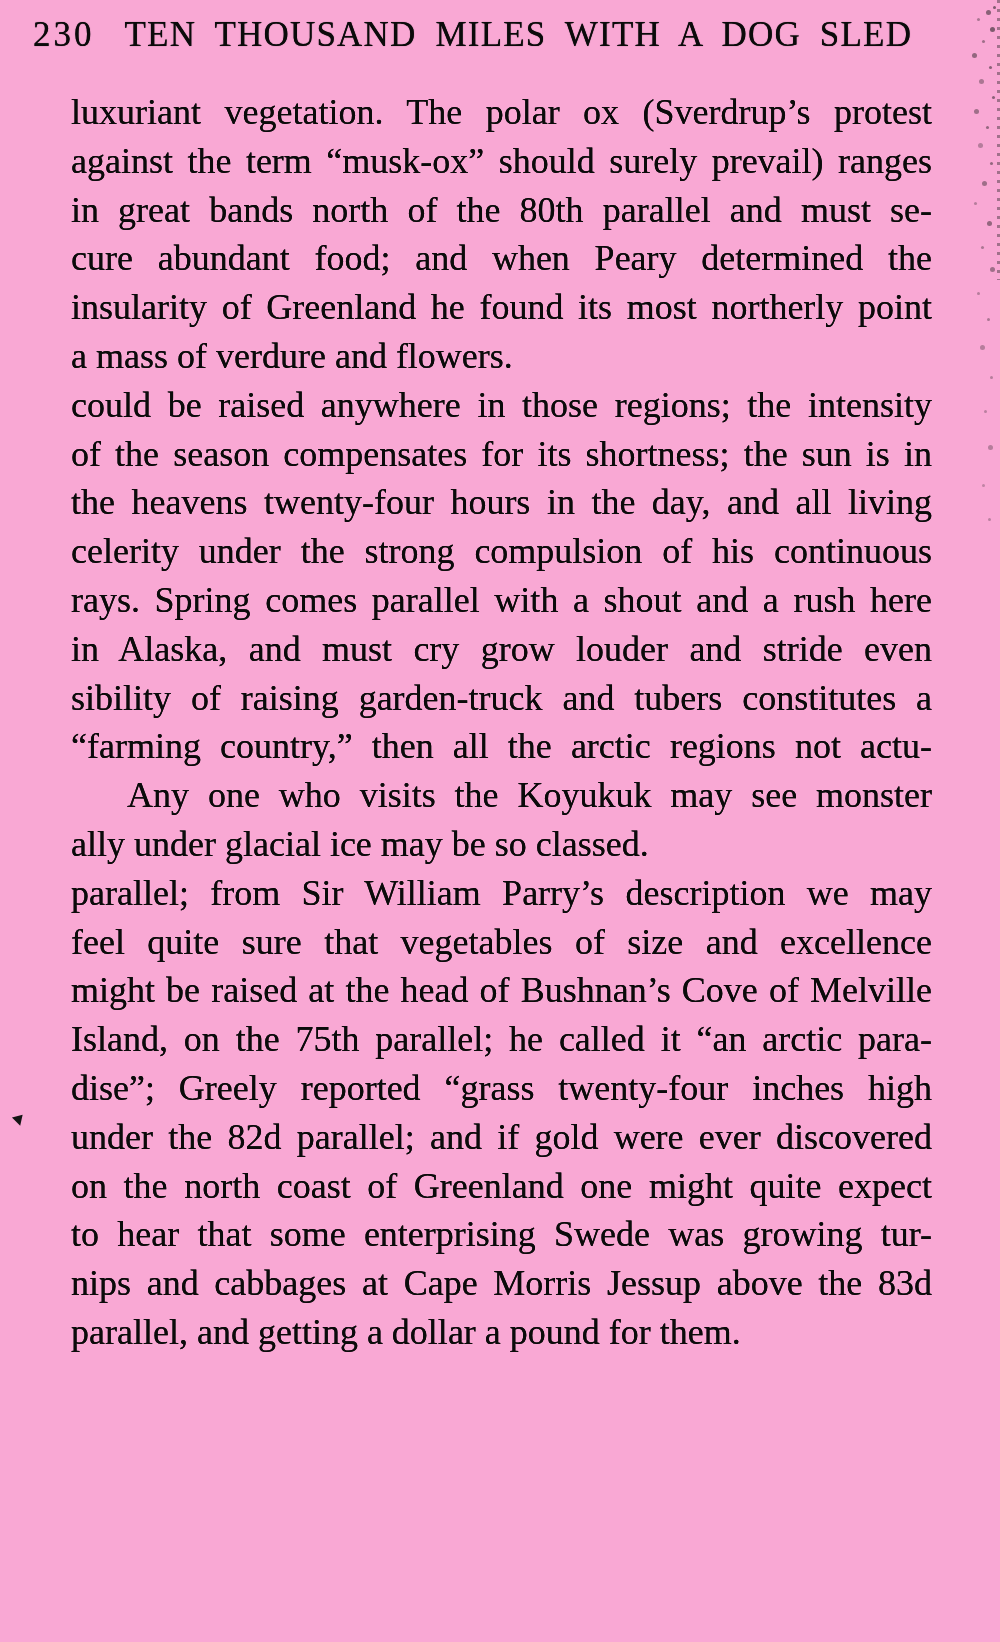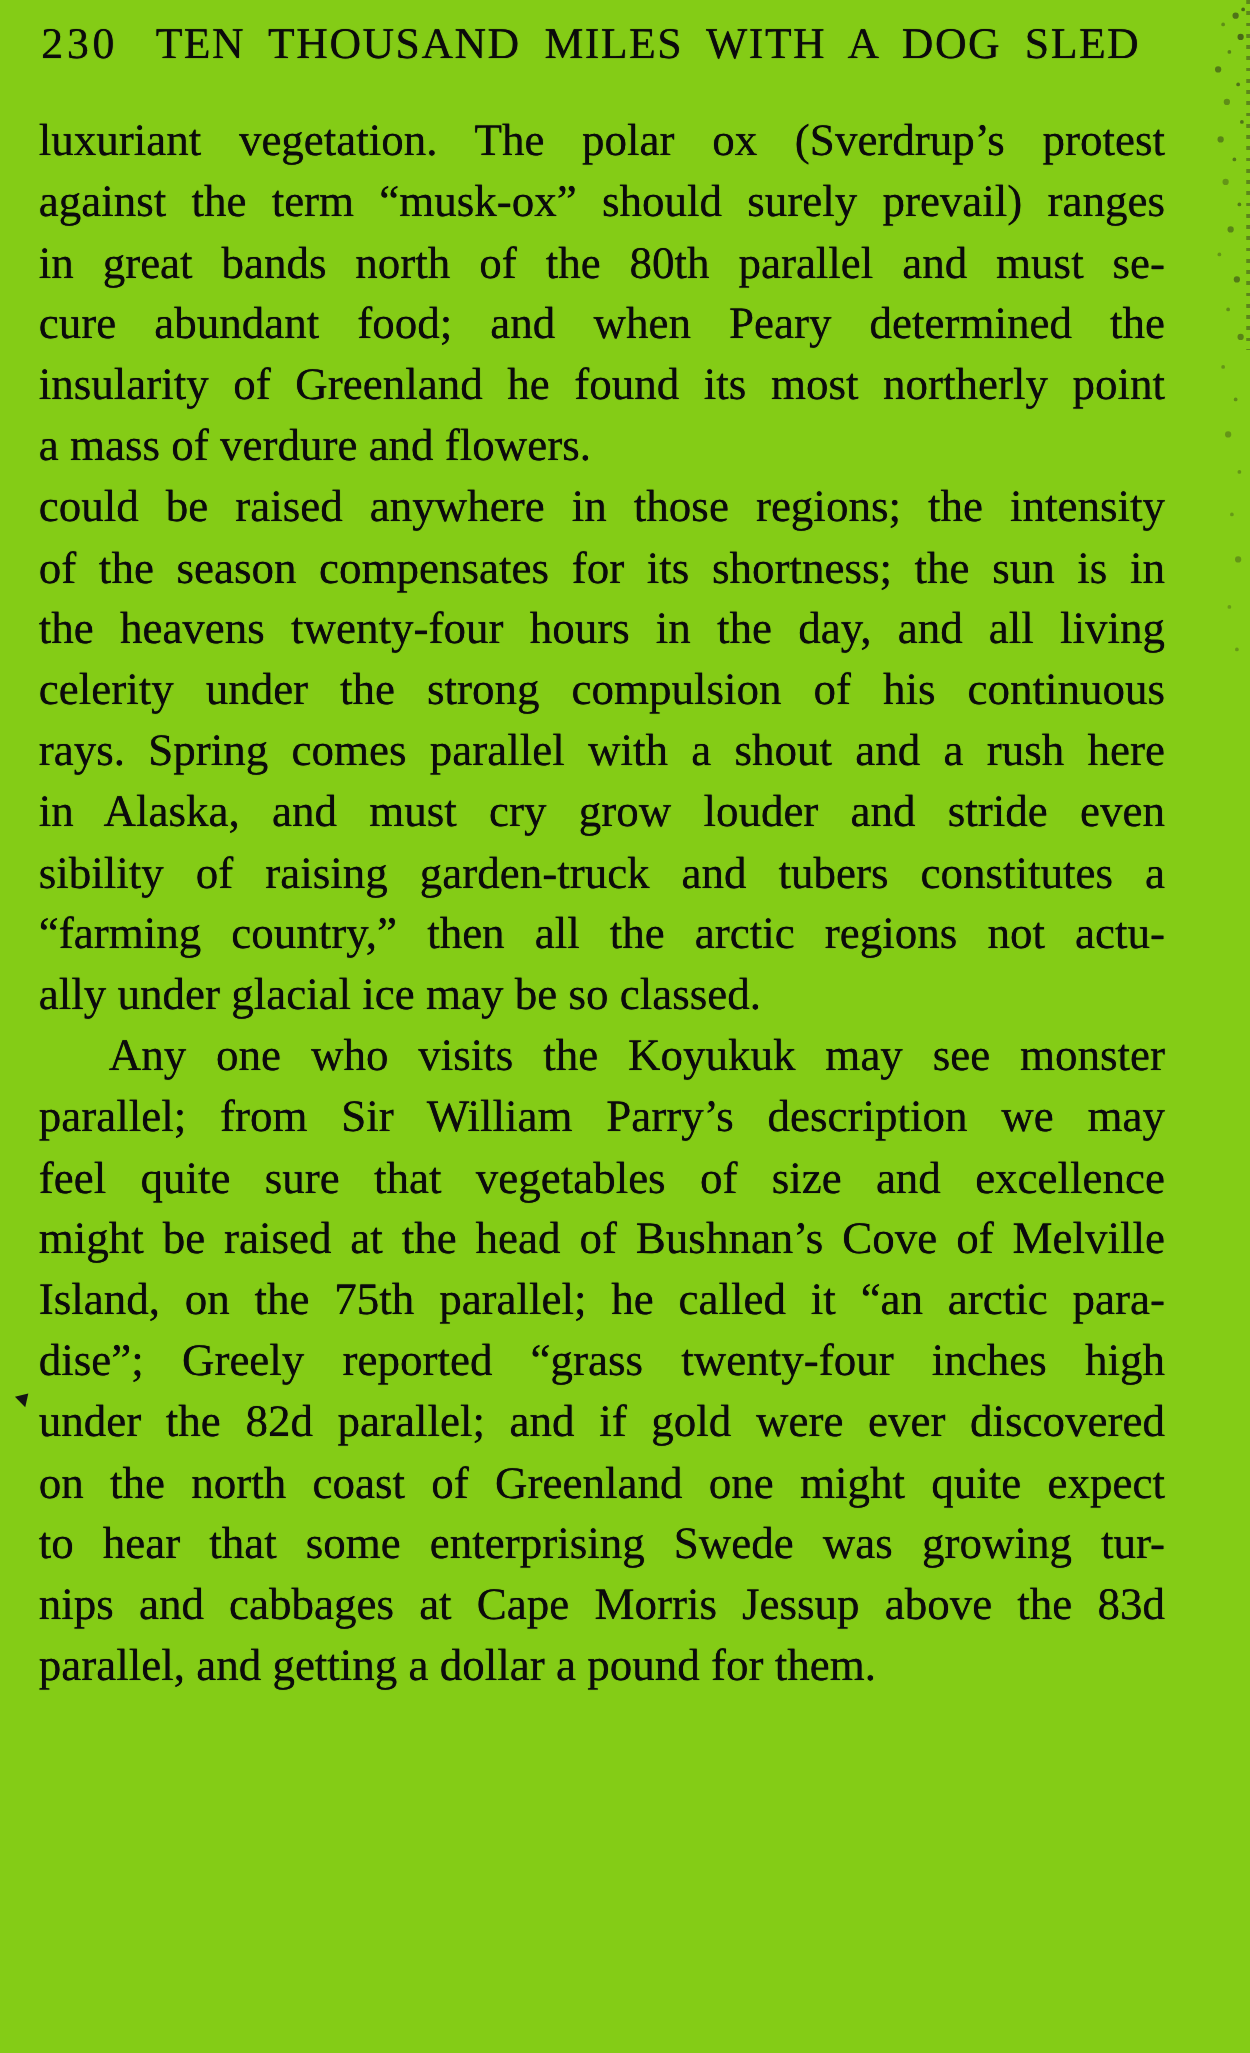--- a/index.html
+++ b/index.html
@@ -1,20 +1,20 @@
 <!DOCTYPE html>
 <html><head>
 <meta charset="utf-8">
 <style>
   html, body { margin: 0; padding: 0; background: #ffffff; }
   .page {
     position: relative;
     width: 1000px;
     height: 1642px;
-    background: #84cc16;
+    background: #f9a8d4;
     color: #0b0b0b;
     font-family: "Liberation Serif", "DejaVu Serif", serif;
     overflow: hidden;
   }
   .running-head {
     position: absolute;
     top: 16px;
     left: 33px;
     display: flex;
     align-items: baseline;
@@ -30,20 +30,21 @@
     top: 88px;
     left: 31px;
     width: 901px;
     font-size: 36px;
     line-height: 48.8px;
     text-shadow: 0 0 0.6px currentColor;
   }
   .line {
     text-align: justify;
     text-align-last: justify;
+    margin-left: 40px;
   }
   .line-last { text-align-last: left; }
   .indent { text-indent: 56px; }
   .margin-mark {
     position: absolute;
     left: 13px;
     top: 1116px;
     width: 0; height: 0;
     border-left: 6px solid transparent;
     border-right: 5px solid transparent;
@@ -112,22 +113,22 @@
       <div class="line">insularity of Greenland he found its most northerly point</div>
       <div class="line line-last">a mass of verdure and flowers.</div>
       <div class="line">could be raised anywhere in those regions; the intensity</div>
       <div class="line">of the season compensates for its shortness; the sun is in</div>
       <div class="line">the heavens twenty-four hours in the day, and all living</div>
       <div class="line">celerity under the strong compulsion of his continuous</div>
       <div class="line">rays.  Spring comes parallel with a shout and a rush here</div>
       <div class="line">in Alaska, and must cry grow louder and stride even</div>
       <div class="line">sibility of raising garden-truck and tubers constitutes a</div>
       <div class="line">“farming country,” then all the arctic regions not actu-</div>
+      <div class="line indent">Any one who visits the Koyukuk may see monster</div>
       <div class="line line-last">ally under glacial ice may be so classed.</div>
-      <div class="line indent">Any one who visits the Koyukuk may see monster</div>
       <div class="line">parallel;  from Sir William Parry’s description we may</div>
       <div class="line">feel quite sure that vegetables of size and excellence</div>
       <div class="line">might be raised at the head of Bushnan’s Cove of Melville</div>
       <div class="line">Island, on the 75th parallel; he called it “an arctic para-</div>
       <div class="line">dise”;  Greely reported “grass twenty-four inches high</div>
       <div class="line">under the 82d parallel;  and if gold were ever discovered</div>
       <div class="line">on the north coast of Greenland one might quite expect</div>
       <div class="line">to hear that some enterprising Swede was growing tur-</div>
       <div class="line">nips and cabbages at Cape Morris Jessup above the 83d</div>
       <div class="line line-last">parallel, and getting a dollar a pound for them.</div>

